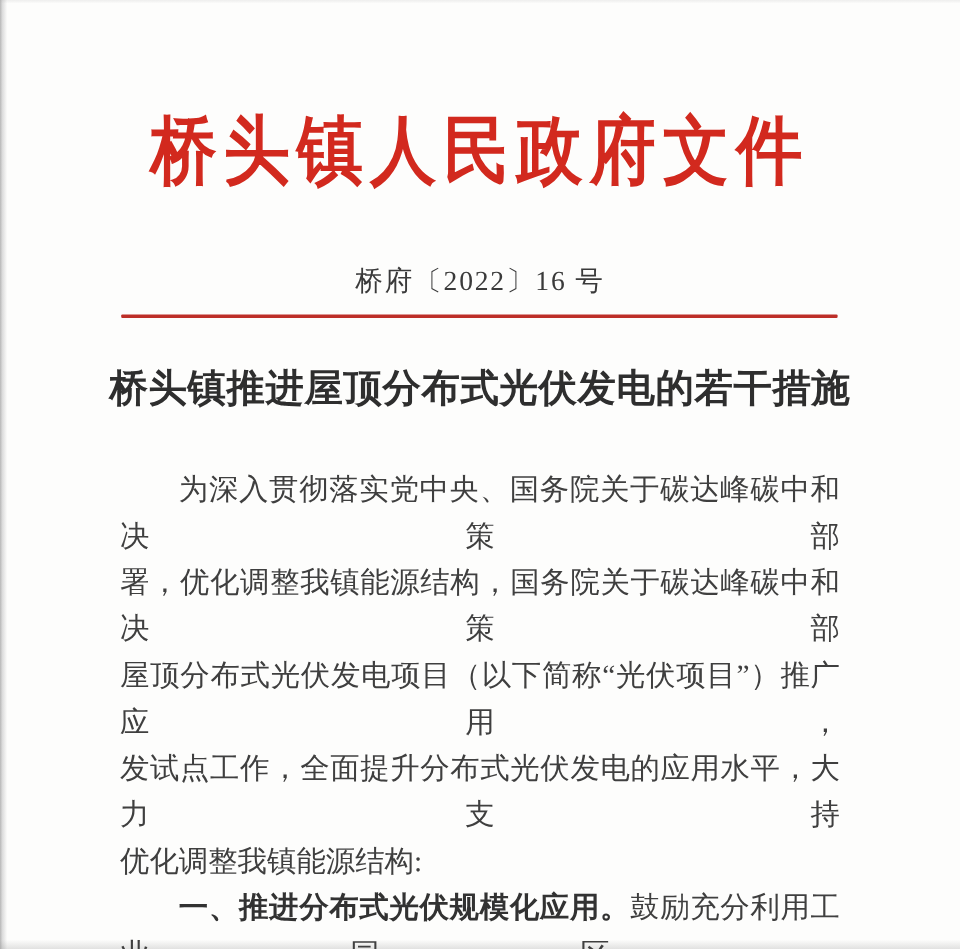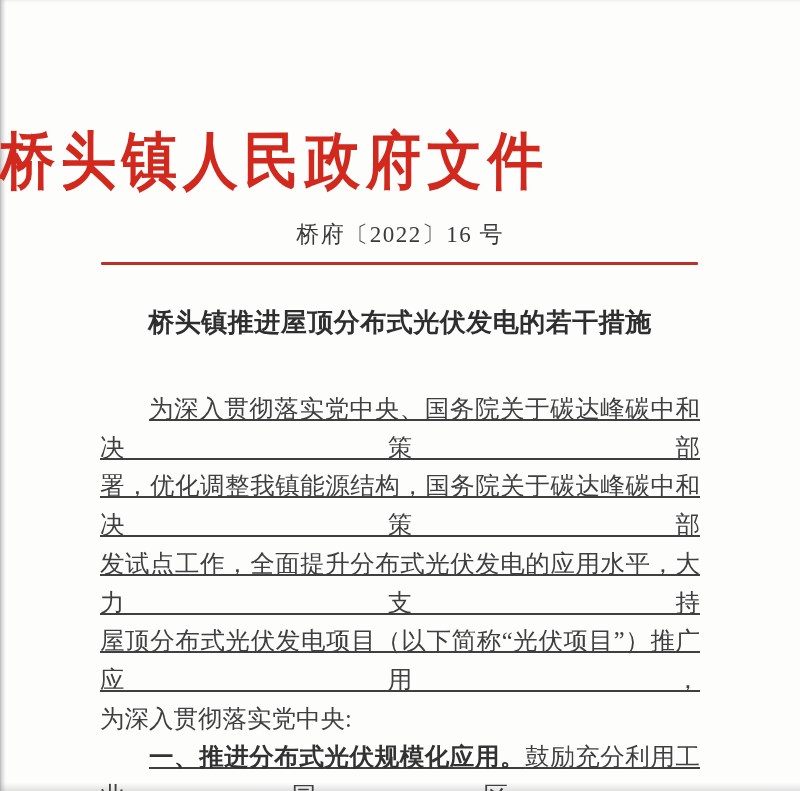--- a/index.html
+++ b/index.html
@@ -23,23 +23,22 @@
     position: absolute; left: 0; right: 0; bottom: 0; height: 8px;
     background: linear-gradient(to top, rgba(150,150,150,0.28), rgba(255,255,255,0));
   }
   .edge-top {
     position: absolute; left: 0; right: 0; top: 0; height: 3px;
     background: linear-gradient(to bottom, rgba(170,170,170,0.18), rgba(255,255,255,0));
   }
 
   .header {
     position: absolute; top: 88px; left: 0; right: 0;
-    text-align: left; height: 80px; line-height: 76px;
+    text-align: center; height: 80px; line-height: 76px;
     white-space: nowrap;
-    margin-top: 36px;
   }
   .header .hd-inner {
     display: inline-block;
     font-size: 55px; font-weight: bold;
     letter-spacing: 6px;
     color: var(--header-red, #d2291e);
     transform: scaleY(1.13);
     transform-origin: center;
   }
 
@@ -54,37 +53,36 @@
   .rule {
     position: absolute; top: 262px; left: 101px;
     width: 597px; height: 3px;
     background: var(--rule-red, #bd2f28);
     border-radius: 1px;
   }
 
   .title {
     position: absolute; top: 302px; left: 0; right: 0;
     text-align: center;
-    font-size: 26px; font-weight: bold; line-height: 42px;
+    font-size: 32px; font-weight: bold; line-height: 42px;
     letter-spacing: 0.5px;
     color: var(--title-ink, #2e2e2e);
   }
 
   .bodytext {
     position: absolute; top: 390px; left: 100px;
     width: 600px;
     font-size: 24.5px; line-height: 38.7px;
     color: var(--body-ink, #3f3f3f);
   }
   .line { width: 100%; }
   .jline {
     text-align: justify;
     text-align-last: justify;
     text-justify: inter-character;
-    text-decoration: underline;
   }
   .ind { text-indent: 2em; }
   .b { font-weight: bold; color: #323232; }
 </style>
 </head>
 <body>
 
 <div class="sheet">
   <div class="edge-left"></div>
   <div class="edge-top"></div>
@@ -96,19 +94,19 @@
 
   <div class="docnum">桥府〔2022〕16 号</div>
 
   <div class="rule"></div>
 
   <div class="title">桥头镇推进屋顶分布式光伏发电的若干措施</div>
 
   <div class="bodytext">
     <div class="line jline ind">为深入贯彻落实党中央、国务院关于碳达峰碳中和决策部</div>
     <div class="line jline">署，优化调整我镇能源结构，国务院关于碳达峰碳中和决策部</div>
+    <div class="line jline">屋顶分布式光伏发电项目（以下简称“光伏项目”）推广应用，</div>
     <div class="line jline">发试点工作，全面提升分布式光伏发电的应用水平，大力支持</div>
-    <div class="line jline">屋顶分布式光伏发电项目（以下简称“光伏项目”）推广应用，</div>
-    <div class="line">为深入贯彻落实党中央:</div>
+    <div class="line">优化调整我镇能源结构:</div>
     <div class="line jline ind"><span class="b">一、推进分布式光伏规模化应用。</span><span>鼓励充分利用工业园区、</span></div>
 
   </div>
 </div>
 
 </body></html>

